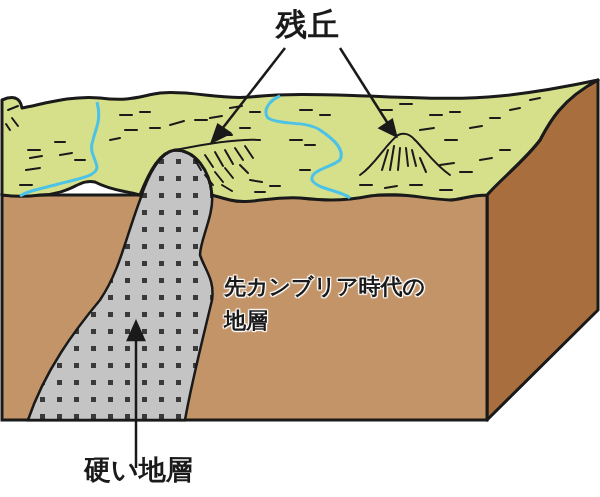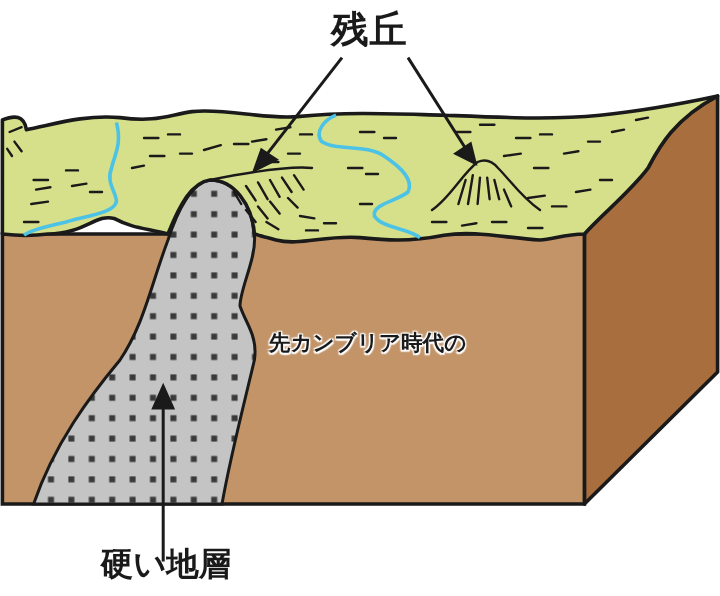--- a/index.html
+++ b/index.html
@@ -1,21 +1,21 @@
 <!DOCTYPE html>
 <html><head>
   <meta charset="utf-8">
   <style>
     html, body { margin: 0; padding: 0; background: #ffffff; }
     body { width: 600px; height: 497px; position: relative; overflow: hidden; font-family: "DejaVu Sans", sans-serif; }
     #diagram { position: absolute; left: 0; top: 0; width: 600px; height: 497px; }
     .label { position: absolute; font-weight: bold; color: #1a1a1a; white-space: nowrap; font-family: "DejaVu Sans", sans-serif; }
     .title-label { left: 276px; top: 4px; font-size: 31px; letter-spacing: 1px; }
     .rock-label { left: 84px; top: 452px; font-size: 27px; }
-    .strata-label { left: 224px; top: 270px; font-size: 18px; line-height: 34px;
+    .strata-label { left: 224px; top: 270px; font-size: 22px; line-height: 34px;
       text-shadow: 0 0 2px #fff, 0 0 2px #fff, 1px 1px 1px #fff, -1px -1px 1px #fff, 1px -1px 1px #fff, -1px 1px 1px #fff; }
   </style>
 </head>
 <body>
 
 <svg id="diagram" viewBox="0 0 600 497" xmlns="http://www.w3.org/2000/svg">
   <defs>
     <pattern id="dots" x="0" y="0" width="17" height="17" patternUnits="userSpaceOnUse">
       <rect x="0" y="0" width="17" height="17" fill="#c4c4c4"></rect>
       <rect x="6" y="6" width="5" height="5" fill="#3a3a3a"></rect>
@@ -64,14 +64,15 @@
     <line x1="340" y1="48" x2="392" y2="130"></line>
     <polygon points="396,136 380,128 392,120"></polygon>
     <line x1="136" y1="468" x2="136" y2="330"></line>
     <polygon points="136,322 128,340 144,340"></polygon>
   </g>
 </svg>
 
 <div class="label title-label">残丘</div>
 <div class="label strata-label">
   <div>先カンブリア時代の</div>
+  <div>地層</div>
 </div>
 <div class="label rock-label">硬い地層</div>
 
 </body></html>

